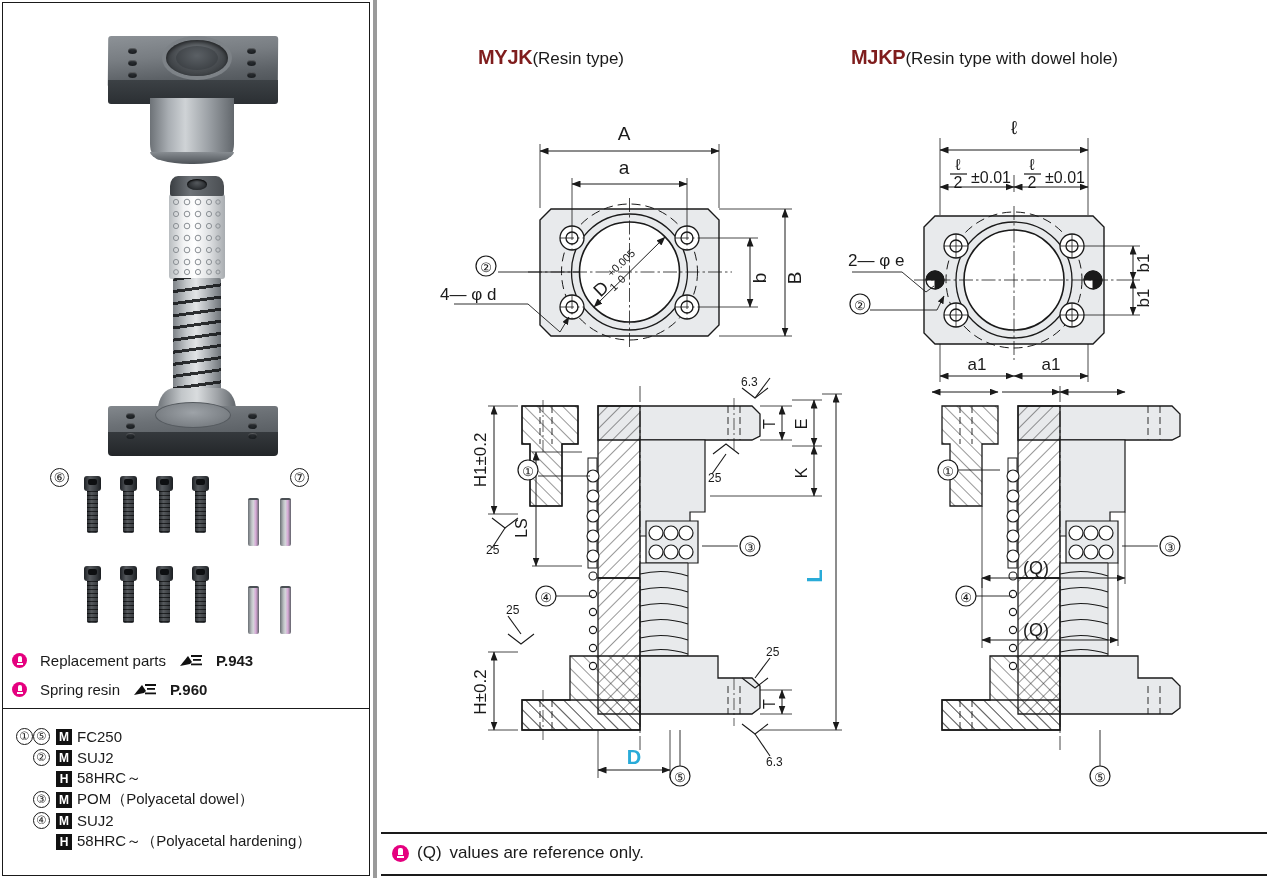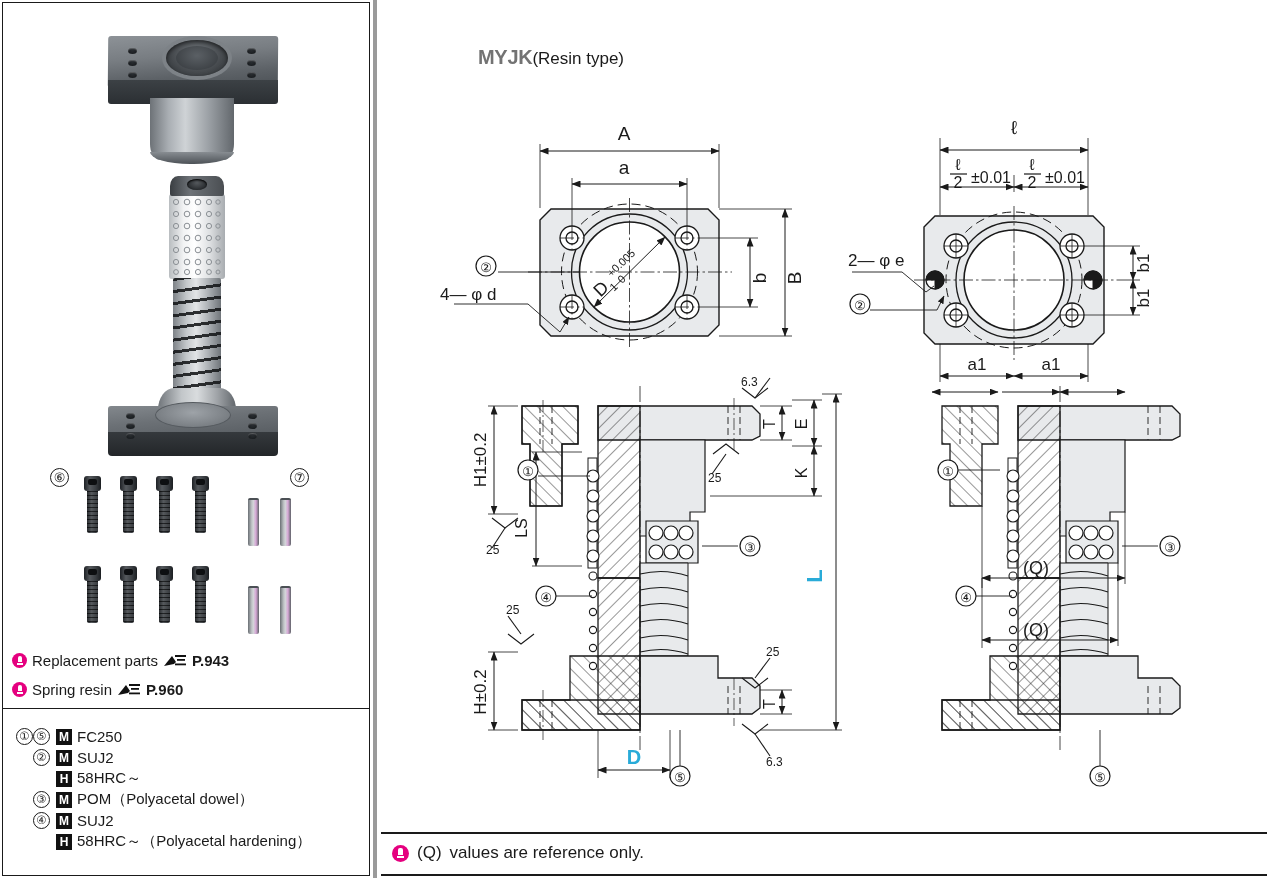--- a/index.html
+++ b/index.html
@@ -57,21 +57,21 @@
   }
 
   
   .type-heading {
     position: absolute;
     white-space: nowrap;
     font-size: 19px;
     color: #1a1a1a;
   }
   .type-heading .code {
-    color: #737373;
+    color: #7f1d1d;
     font-weight: bold;
     font-size: 20px;
     letter-spacing: -0.3px;
   }
   .type-heading .desc { font-size: 17px; margin-top: 12px; }
   #heading-myjk { left: 478px; top: 46px; }
   #heading-mjkp { left: 851px; top: 46px; }
 
   
   .photo-area {
@@ -208,21 +208,21 @@
   }
 
   
   .ref-line {
     position: absolute;
     font-size: 15px;
     color: #1a1a1a;
     white-space: nowrap;
     display: flex;
     align-items: center;
-    gap: 5px;
+    gap: 13px;
   }
   .bulb-icon {
     display: inline-block;
     width: 15px; height: 15px;
     border-radius: 50%;
     background: #e5007f;
     position: relative;
     flex: 0 0 auto;
   }
   .bulb-icon::before {
@@ -493,20 +493,23 @@
   </div>
 
   <div class="divider-vert"></div>
   <div class="panel-right"></div>
   <div class="note-rule"></div>
   <div class="note-rule-bottom"></div>
 
   <div class="type-heading" id="heading-myjk">
     <span class="code">MYJK</span><span class="desc">(Resin type)</span>
   </div>
+  <div class="type-heading" id="heading-mjkp">
+    <span class="code">MJKP</span><span class="desc">(Resin type with dowel hole)</span>
+  </div>
 
   <div class="dwg" style="left:420px; top:120px;">
     <svg width="420" height="265" viewBox="0 0 420 265">
       <defs>
         <marker id="arr" markerWidth="9" markerHeight="7" refX="8.5" refY="3.5" orient="auto">
           <polygon points="0,0 9,3.5 0,7" fill="#1a1a1a"></polygon>
         </marker>
         <marker id="arrS" markerWidth="9" markerHeight="7" refX="0.5" refY="3.5" orient="auto">
           <polygon points="9,0 0,3.5 9,7" fill="#1a1a1a"></polygon>
         </marker>

